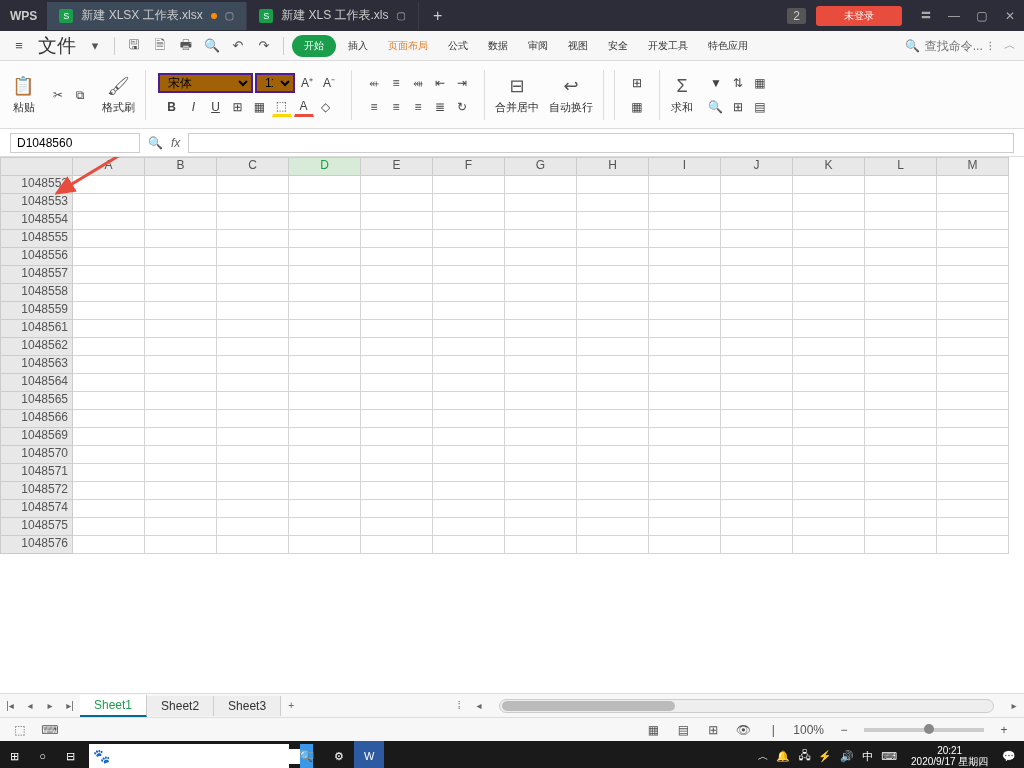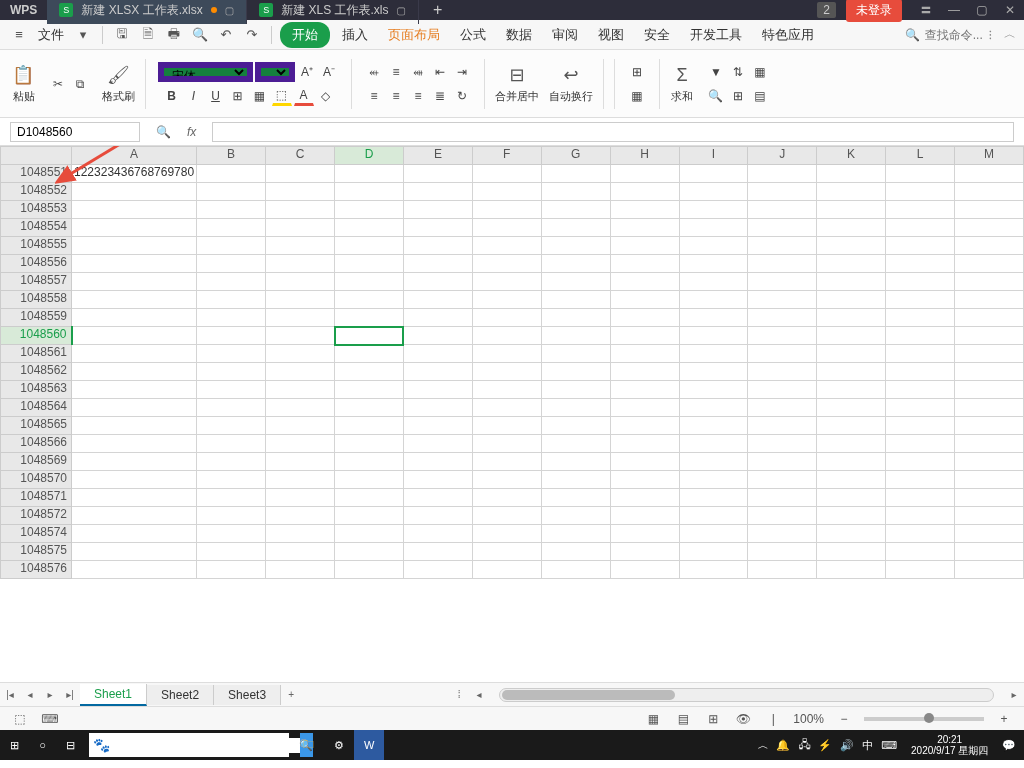--- a/index.html
+++ b/index.html
@@ -1,57 +1,57 @@
 <!DOCTYPE html>
 <html><head>
 <meta charset="utf-8">
 <style>
 * { margin: 0; padding: 0; box-sizing: border-box; font-family: "Microsoft YaHei", Arial, sans-serif; }
 body { width: 1024px; height: 768px; overflow: hidden; background: #fff; font-size: 12px; color: #333; }
 
 
-.titlebar { height: 20px; background: #2d2d3a; display: flex; align-items: center; color: #ccc; text-align: right; }
+.titlebar { height: 31px; background: #2d2d3a; display: flex; align-items: center; color: #ccc; text-align: right; }
 .titlebar .logo { padding: 0 10px; font-weight: bold; font-size: 12px; }
 .titlebar .tab { height: 28px; display: flex; align-items: center; padding: 0 12px; gap: 8px; border-right: 1px solid #3a3a4a; cursor: pointer; }
 .titlebar .tab.active { background: #3d4a5a; }
 .tab-icon { width: 14px; height: 14px; background: #1a9e4b; border-radius: 2px; display: inline-flex; align-items: center; justify-content: center; color: #fff; font-size: 9px; }
 .tab-dot { width: 6px; height: 6px; border-radius: 50%; background: #ff8c00; }
 .tab-close-icon { font-size: 10px; color: #aaa; }
 .titlebar .plus { padding: 0 14px; font-size: 16px; cursor: pointer; }
 .titlebar .spacer { flex: 1; }
 .titlebar .badge { background: #555; padding: 1px 6px; border-radius: 2px; margin-right: 10px; }
-.titlebar .login-btn { background: #e74c3c; color: #fff; padding: 3px 10px; border-radius: 3px; margin-right: 10px; font-size: 12px; cursor: pointer; }
+.titlebar .login-btn { background: #e74c3c; color: #fff; padding: 3px 28px; border-radius: 3px; margin-right: 10px; font-size: 10px; cursor: pointer; }
 .titlebar .winbtn { width: 28px; height: 28px; display: flex; align-items: center; justify-content: center; cursor: pointer; color: #aaa; font-size: 12px; }
 
 
 .menubar { height: 30px; background: #f7f7f7; border-bottom: 1px solid #ddd; display: flex; align-items: center; padding: 0 8px; gap: 4px; }
 .menubar .menu-icon { width: 22px; height: 22px; display: flex; align-items: center; justify-content: center; cursor: pointer; color: #555; font-size: 13px; }
 .menubar .divider { width: 1px; height: 18px; background: #ccc; margin: 0 4px; }
-.menubar .file-label { font-size: 13px; padding: 0 4px; cursor: pointer; }
-.menubar .menu-item { padding: 4px 8px; font-size: 13px; cursor: pointer; color: #333; }
+.menubar .file-label { font-size: 19px; padding: 0 4px; cursor: pointer; }
+.menubar .menu-item { padding: 4px 8px; font-size: 10px; cursor: pointer; color: #333; }
 .menubar .menu-item.active { background: #1a9e4b; color: #fff; border-radius: 12px; padding: 4px 12px; }
 .menubar .menu-item.highlight { color: #e67e22; }
 .menubar .search { margin-left: auto; display: flex; align-items: center; gap: 4px; color: #888; }
 .menubar .search input { border: none; background: transparent; width: 60px; font-size: 12px; outline: none; }
 
 
 .ribbon { height: 68px; background: #fcfcfc; border-bottom: 1px solid #ddd; display: flex; align-items: center; padding: 0 8px; gap: 2px; }
 .ribbon .group { display: flex; flex-direction: column; align-items: center; padding: 0 6px; }
 .ribbon .group-row { display: flex; gap: 2px; align-items: center; }
 .ribbon .big-btn { display: flex; flex-direction: column; align-items: center; gap: 2px; padding: 4px; cursor: pointer; font-size: 11px; }
 .ribbon .big-icon { width: 24px; height: 24px; display: flex; align-items: center; justify-content: center; font-size: 18px; color: #555; }
 .ribbon .small-btn { width: 20px; height: 20px; display: flex; align-items: center; justify-content: center; cursor: pointer; font-size: 12px; color: #444; border: 1px solid transparent; }
 .ribbon .vdiv { width: 1px; height: 50px; background: #ddd; margin: 0 4px; }
-.ribbon select, .ribbon input.sz { border: 6px solid #4c1d95; height: 20px; font-size: 12px; padding: 0 4px; background: #15803d; }
+.ribbon select, .ribbon input.sz { border: 2px solid #4c1d95; height: 20px; font-size: 12px; padding: 0 4px; background: #a16207; }
 .ribbon .font-sel { width: 95px; }
 .ribbon .size-sel { width: 40px; }
 .ribbon .fmt-sel { width: 110px; }
 
 
-.namerow { height: 28px; border-bottom: 1px solid #ddd; display: flex; align-items: center; gap: 16px; padding: 0 10px; }
+.namerow { height: 28px; border-bottom: 1px solid #ddd; display: flex; align-items: center; gap: 8px; padding: 0 10px; }
 .namerow .namebox { width: 130px; border: 1px solid #ccc; height: 20px; padding: 0 6px; font-size: 12px; }
 .namerow .fx { color: #666; font-style: italic; }
 .namerow .formula-input { flex: 1; border: 1px solid #ccc; height: 20px; }
 
 
 .grid-wrap { position: relative; height: calc(768px - 28px - 30px - 68px - 28px - 24px - 24px - 30px); overflow: hidden; background: #fff; }
 .grid { display: table; border-collapse: collapse; }
 .grid .row { display: table-row; }
 .grid .cell, .grid .hcell, .grid .rcell { display: table-cell; border: 1px solid #d4d4d4; height: 18px; font-size: 12px; }
 .grid .corner { width: 64px; background: #e8e8e8; border: 1px solid #ccc; }
@@ -268,36 +268,20 @@
         <div class="hcell">F</div>
         <div class="hcell">G</div>
         <div class="hcell">H</div>
         <div class="hcell">I</div>
         <div class="hcell">J</div>
         <div class="hcell">K</div>
         <div class="hcell">L</div>
         <div class="hcell">M</div>
       </div>
       <div class="row">
-        <div class="rcell">1048551</div>
-        <div class="cell">122323436768769780</div>
-        <div class="cell"></div>
-        <div class="cell"></div>
-        <div class="cell"></div>
-        <div class="cell"></div>
-        <div class="cell"></div>
-        <div class="cell"></div>
-        <div class="cell"></div>
-        <div class="cell"></div>
-        <div class="cell"></div>
-        <div class="cell"></div>
-        <div class="cell"></div>
-        <div class="cell"></div>
-      </div>
-      <div class="row">
         <div class="rcell">1048552</div>
         <div class="cell"></div>
         <div class="cell"></div>
         <div class="cell"></div>
         <div class="cell"></div>
         <div class="cell"></div>
         <div class="cell"></div>
         <div class="cell"></div>
         <div class="cell"></div>
         <div class="cell"></div>
@@ -401,36 +385,20 @@
         <div class="cell"></div>
         <div class="cell"></div>
         <div class="cell"></div>
       </div>
       <div class="row">
         <div class="rcell">1048559</div>
         <div class="cell"></div>
         <div class="cell"></div>
         <div class="cell"></div>
         <div class="cell"></div>
-        <div class="cell"></div>
-        <div class="cell"></div>
-        <div class="cell"></div>
-        <div class="cell"></div>
-        <div class="cell"></div>
-        <div class="cell"></div>
-        <div class="cell"></div>
-        <div class="cell"></div>
-        <div class="cell"></div>
-      </div>
-      <div class="row">
-        <div class="rcell sel">1048560</div>
-        <div class="cell"></div>
-        <div class="cell"></div>
-        <div class="cell"></div>
-        <div class="cell sel"></div>
         <div class="cell"></div>
         <div class="cell"></div>
         <div class="cell"></div>
         <div class="cell"></div>
         <div class="cell"></div>
         <div class="cell"></div>
         <div class="cell"></div>
         <div class="cell"></div>
         <div class="cell"></div>
       </div>

